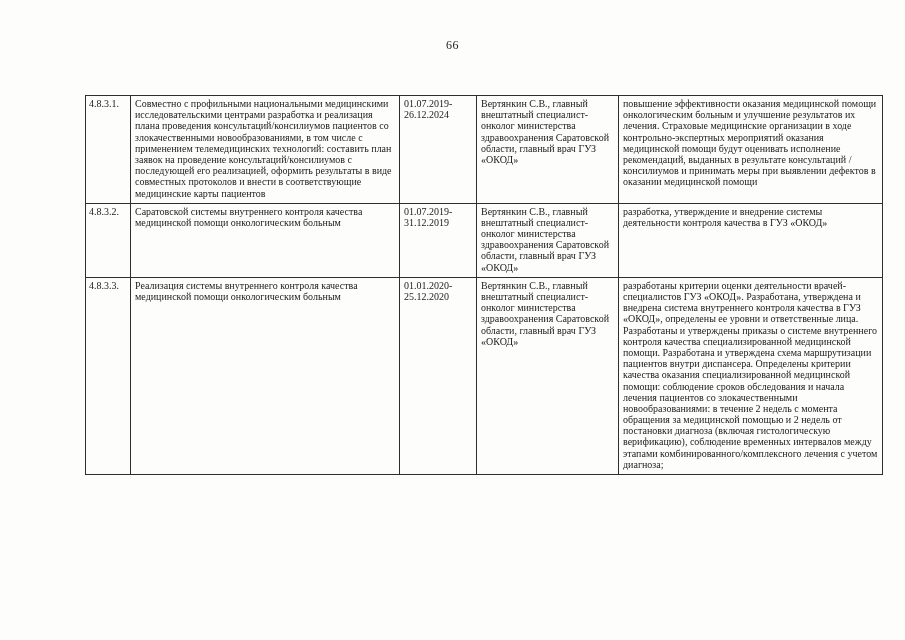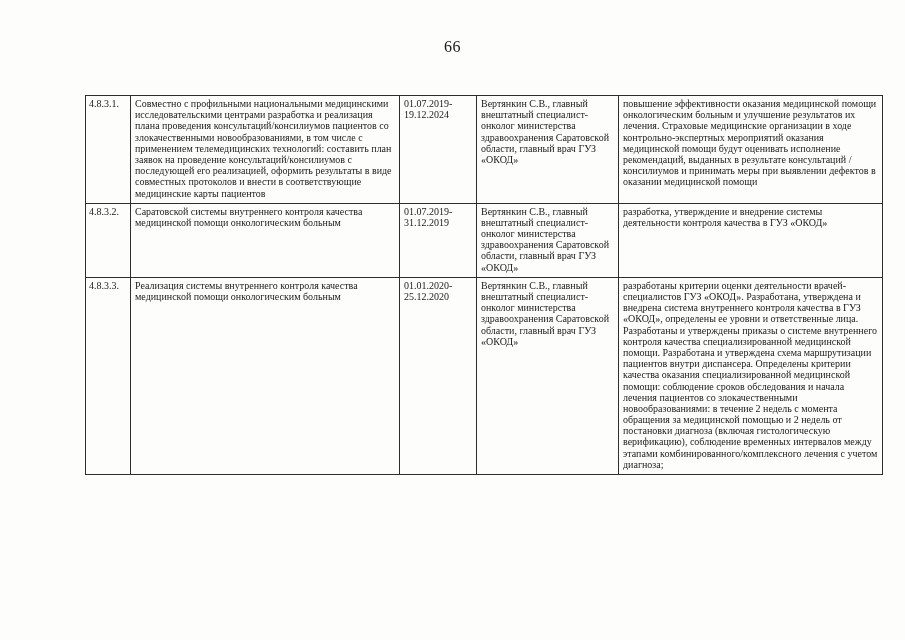--- a/index.html
+++ b/index.html
@@ -11,21 +11,21 @@
     color: #1b1b1b;
     position: relative;
     overflow: hidden;
   }
   .page-number {
     position: absolute;
     top: 38px;
     left: 0;
     width: 100%;
     text-align: center;
-    font-size: 16px;
+    font-size: 12px;
     letter-spacing: 0.5px;
   }
   table.doc-table {
     position: absolute;
     top: 95px;
     left: 85px;
     width: 797px;
     table-layout: fixed;
     border-collapse: collapse;
     font-size: 10px;
@@ -54,21 +54,21 @@
     <col class="col-num">
     <col class="col-act">
     <col class="col-dates">
     <col class="col-resp">
     <col class="col-result">
   </colgroup>
   <tbody>
     <tr>
       <td class="cell-num">4.8.3.1.</td>
       <td>Совместно с профильными национальными медицинскими исследовательскими центрами разработка и реализация плана проведения консультаций/консилиумов пациентов со злокачественными новообразованиями, в том числе с применением телемедицинских технологий: составить план заявок на проведение консультаций/консилиумов с последующей его реализацией, оформить результаты в виде совместных протоколов и внести в соответствующие медицинские карты пациентов</td>
-      <td>01.07.2019-19.12.2024</td>
+      <td>01.07.2019-26.12.2024</td>
       <td>Вертянкин С.В., главный внештатный специалист-онколог министерства здравоохранения Саратовской области, главный врач ГУЗ «ОКОД»</td>
       <td>повышение эффективности оказания медицинской помощи онкологическим больным и улучшение результатов их лечения. Страховые медицинские организации в ходе контрольно-экспертных мероприятий оказания медицинской помощи будут оценивать исполнение рекомендаций, выданных в результате консультаций / консилиумов и принимать меры при выявлении дефектов в оказании медицинской помощи</td>
     </tr>
     <tr>
       <td class="cell-num">4.8.3.2.</td>
       <td>Саратовской системы внутреннего контроля качества медицинской помощи онкологическим больным</td>
       <td>01.07.2019-31.12.2019</td>
       <td>Вертянкин С.В., главный внештатный специалист-онколог министерства здравоохранения Саратовской области, главный врач ГУЗ «ОКОД»</td>
       <td>разработка, утверждение и внедрение системы деятельности контроля качества в ГУЗ «ОКОД»</td>
     </tr>

